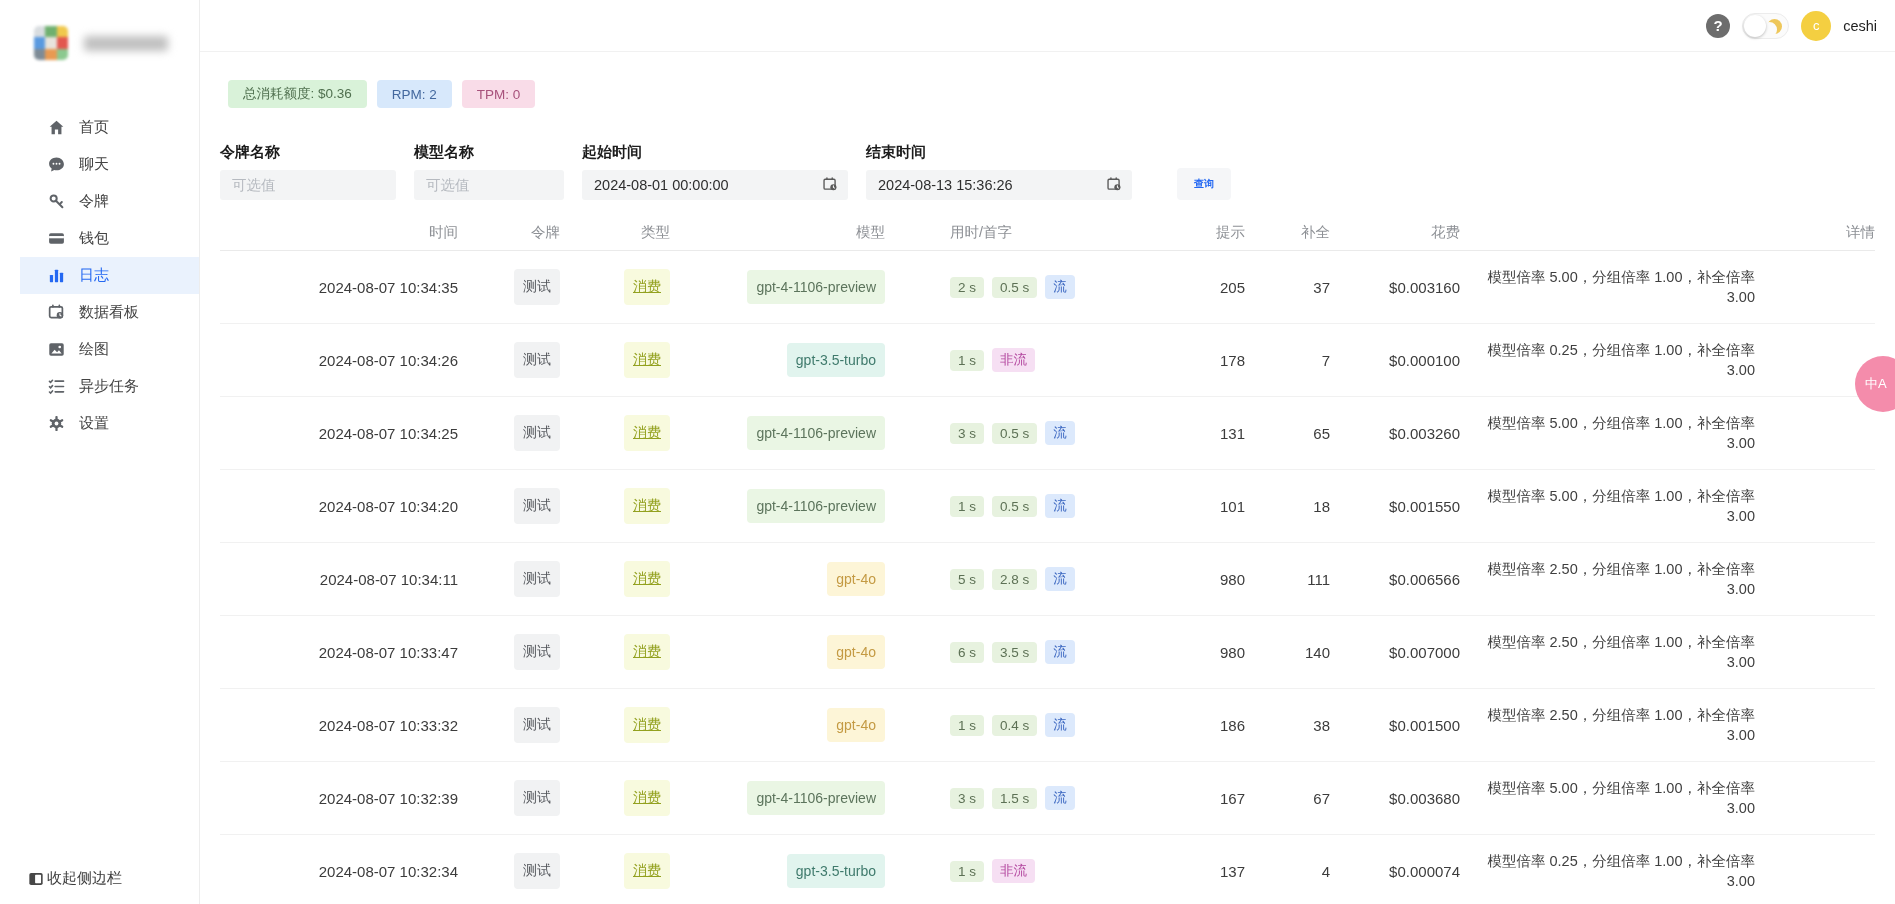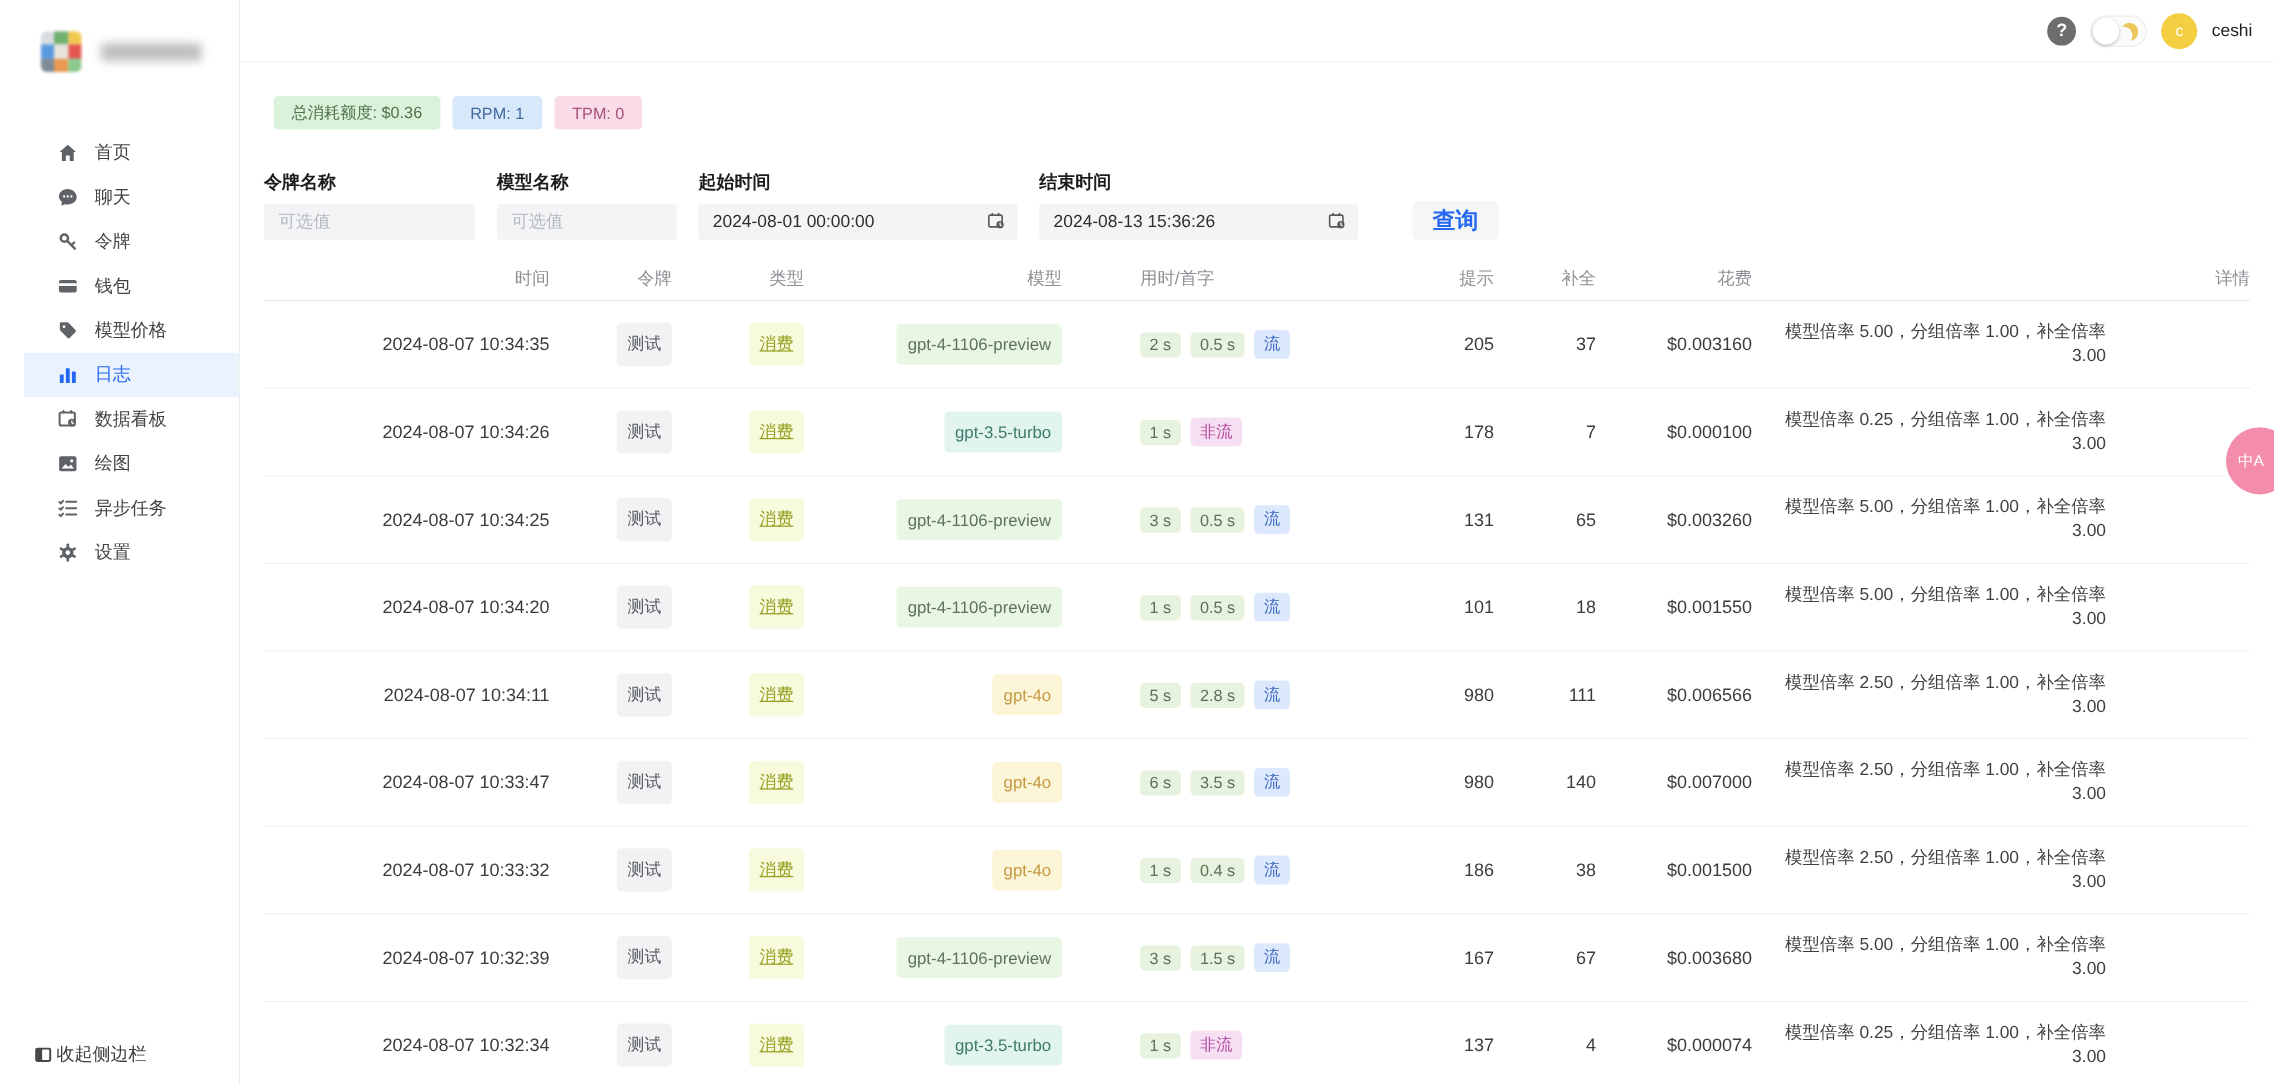--- a/index.html
+++ b/index.html
@@ -58,21 +58,21 @@
   .finput-wrap { position:relative; }
   .finput { height:30px; width:100%; background:#f3f4f5; border:none; border-radius:3px;
     padding:0 12px; font-size:14.5px; color:#2e2e2e; outline:none;
     font-family:"Liberation Sans","DejaVu Sans",sans-serif; }
   .finput::placeholder { color:#b6bac0; }
   .w-token{width:176px;} .w-model{width:150px;} .w-date{width:266px;}
   .date .finput { padding-right:34px; }
   .cal-icon { position:absolute; right:9px; top:6px; }
   .query-btn { align-self:flex-end; height:32px; padding:0 17px; margin-left:27px;
     background:#f5f6f8; border:none; border-radius:4px; color:#2468f2;
-    font-size:19px; font-weight:bold; cursor:pointer;
+    font-size:10px; font-weight:bold; cursor:pointer;
     font-family:Liberation Mono, monospace; }
 
   
   .log-table { margin-top:15px; }
   .trow { display:grid; grid-template-columns:238px 102px 110px 215px 270px 90px 85px 130px 1fr;
     align-items:center; border-bottom:1px solid #f1f1f1;text-align:right; }
   .thead { height:36px; color:#8d9095; font-size:14.5px; border-bottom:1px solid #eaeaea; }
   .brow { height:73px; font-size:15px; color:#3c3c3c; }
   .cell { padding-left:17px; }
   .c-dur { padding-left:65px; display:flex; align-items:center; }
@@ -137,27 +137,20 @@
         </svg>
       <span>令牌</span>
     </div>
     <div class="nav-item">
       <svg viewBox="0 0 20 20" width="19" height="19">
           <rect x="2.2" y="4.6" width="15.6" height="11" rx="1.8" fill="#5f6368"></rect>
           <rect x="2.2" y="7.4" width="15.6" height="2.4" fill="#fff"></rect>
         </svg>
       <span>钱包</span>
     </div>
-    <div class="nav-item">
-      <svg viewBox="0 0 20 20" width="19" height="19">
-          <path d="M3 3.6 a1 1 0 0 1 1 -1 h5.2 a2 2 0 0 1 1.4 0.6 l6 6 a1.6 1.6 0 0 1 0 2.3 l-4.7 4.7 a1.6 1.6 0 0 1 -2.3 0 l-6 -6 A2 2 0 0 1 3 8.8 Z" fill="#5f6368"></path>
-          <circle cx="6.7" cy="6.6" r="1.2" fill="#fff"></circle>
-        </svg>
-      <span>模型价格</span>
-    </div>
     <div class="nav-item active">
       <svg viewBox="0 0 20 20" width="19" height="19">
           <rect x="3" y="9.5" width="3.4" height="7.5" rx="0.6" fill="#2468f2"></rect>
           <rect x="8.3" y="4" width="3.4" height="13" rx="0.6" fill="#2468f2"></rect>
           <rect x="13.6" y="7" width="3.4" height="10" rx="0.6" fill="#2468f2"></rect>
         </svg>
       <span>日志</span>
     </div>
     <div class="nav-item">
       <svg viewBox="0 0 20 20" width="19" height="19" fill="none" stroke="#5f6368" stroke-width="1.8">
@@ -211,21 +204,21 @@
     <span class="crescent"></span>
   </div>
   <div class="avatar">c</div>
   <span class="username">ceshi</span>
 </header>
 
 <main class="main">
 
   <div class="stats">
     <span class="stat-badge stat-green">总消耗额度: $0.36</span>
-    <span class="stat-badge stat-blue">RPM: 1</span>
+    <span class="stat-badge stat-blue">RPM: 2</span>
     <span class="stat-badge stat-pink">TPM: 0</span>
   </div>
 
   <div class="filters">
     <div class="fgroup w-token">
       <span class="flabel">令牌名称</span>
       <div class="finput-wrap">
         <input class="finput" type="text" placeholder="可选值" style="">
       </div>
     </div>

